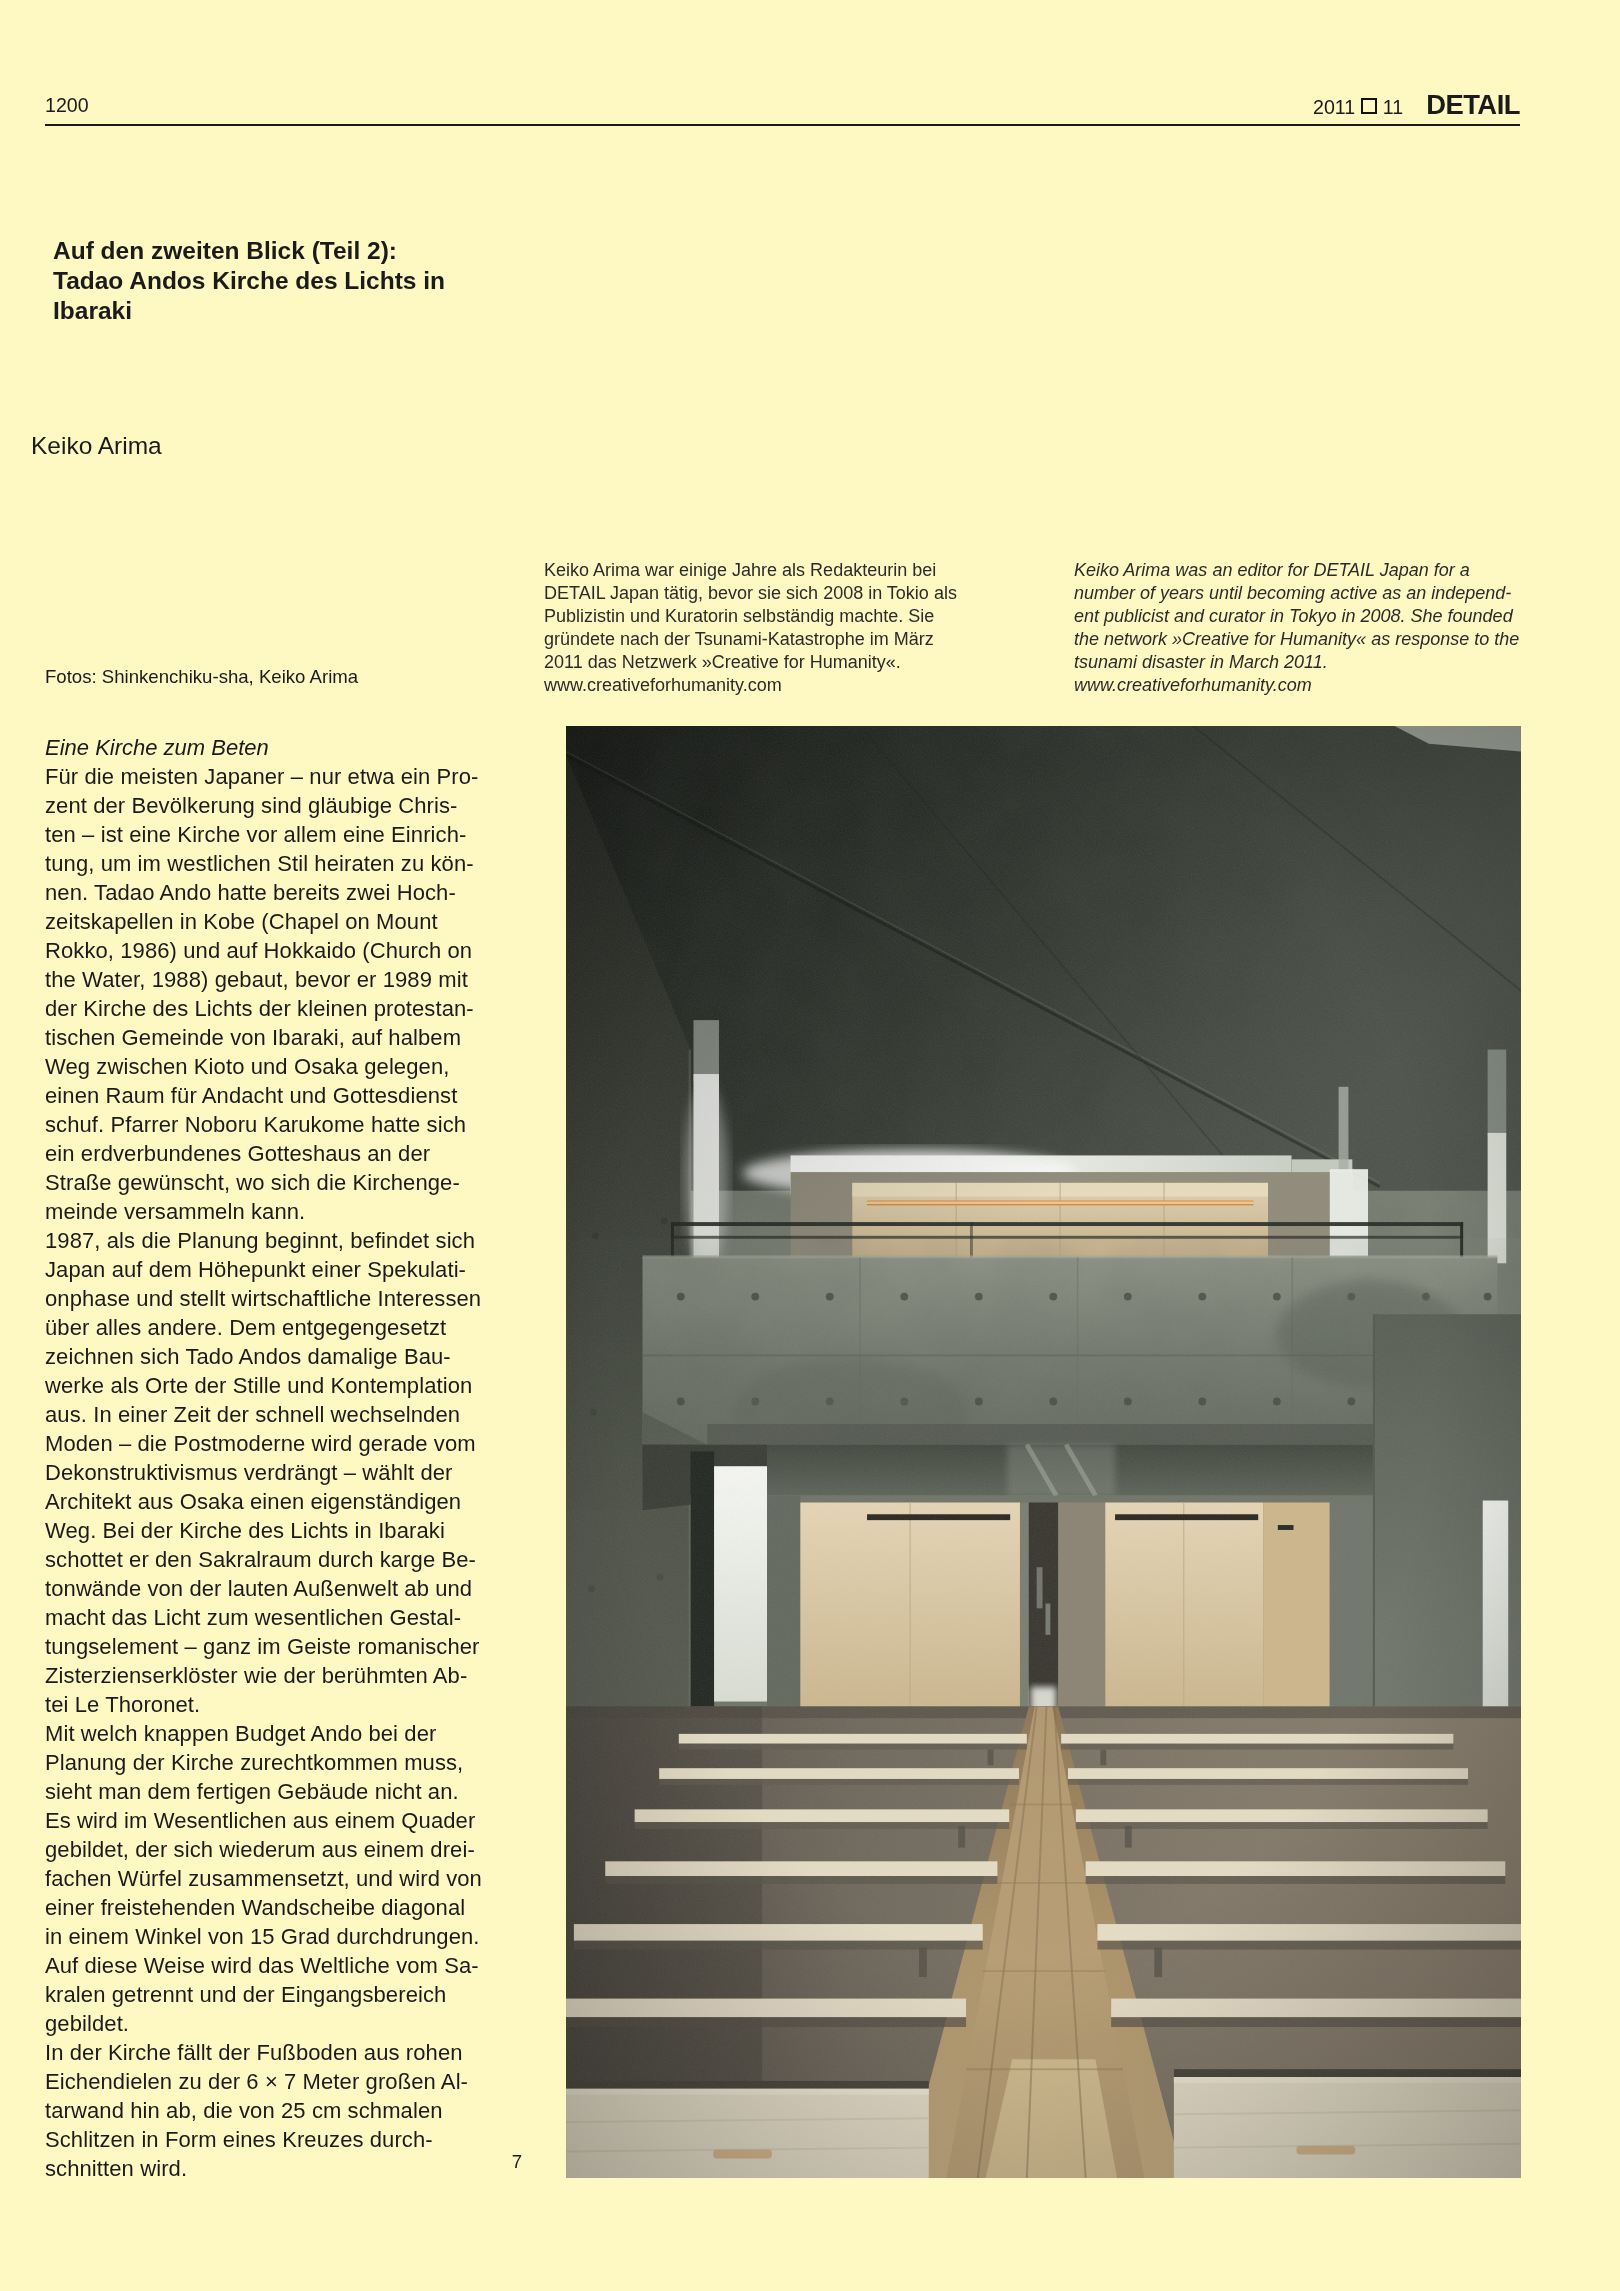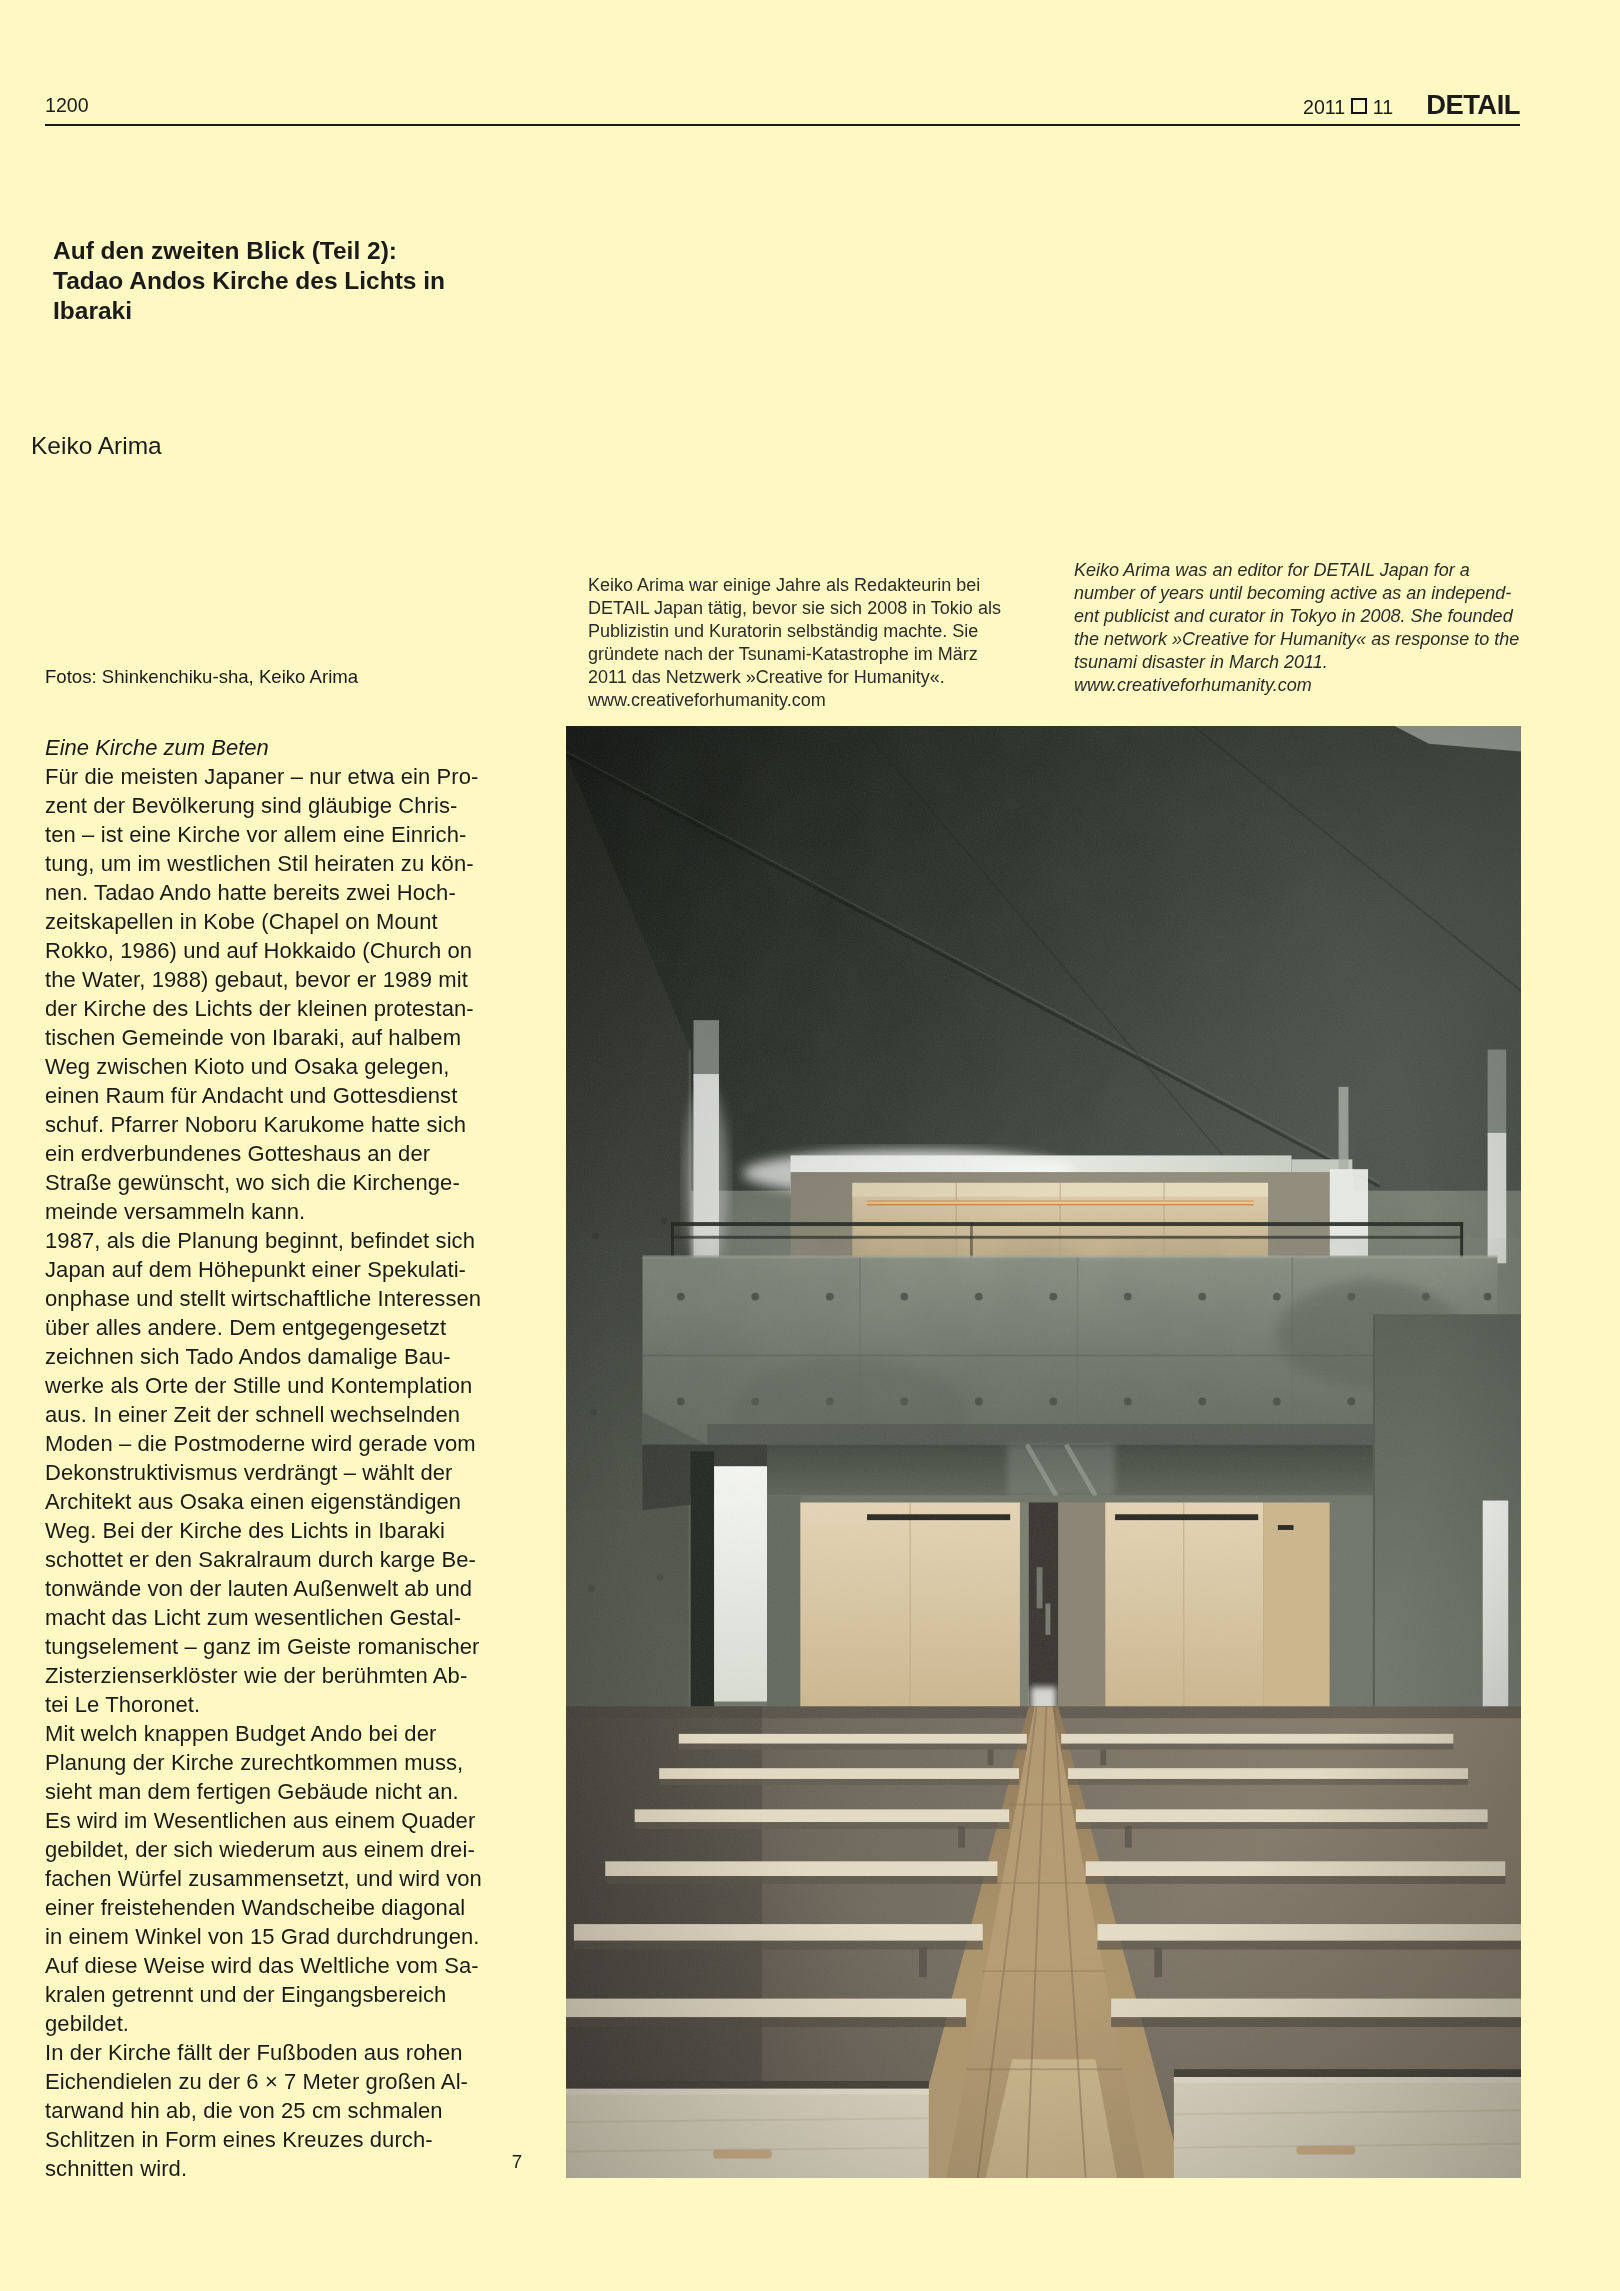--- a/index.html
+++ b/index.html
@@ -3,31 +3,31 @@
 <meta charset="utf-8">
 <style>
   html,body{margin:0;padding:0;background:#e8e8e8;}
   .page{position:relative;width:1620px;height:2292px;background:#fef9c3;
         font-family:"Liberation Sans",sans-serif;color:#1b1b1b;overflow:hidden;}
   .pagenum{position:absolute;left:45px;top:96px;font-size:19.6px;line-height:19.6px;}
   .issue{position:absolute;right:100px;top:89px;white-space:nowrap;text-align:right;}
   .issue .yr,.issue .no{font-size:19.6px;vertical-align:baseline;}
   .issue .sq{display:inline-block;width:11.8px;height:11.8px;border:2px solid #111;
              margin:0 5.9px;vertical-align:baseline;}
-  .issue .logo{font-size:27.4px;font-weight:bold;letter-spacing:-0.5px;margin-left:33px;
+  .issue .logo{font-size:27.4px;font-weight:bold;letter-spacing:-0.5px;margin-left:23px;
                vertical-align:baseline;}
   .rule{position:absolute;left:45px;top:124px;width:1475px;height:2px;background:#1a1a1a;}
   .title{position:absolute;left:45px;margin:8px;font-size:24.5px;font-weight:bold;
          line-height:30px;white-space:pre;}
   .title-de{top:228px;}
   .title-en{top:347px;}
   .author{position:absolute;left:31px;top:431px;font-size:24.5px;line-height:30px;}
   .bio{position:absolute;top:559px;font-size:18px;line-height:23px;white-space:pre;
        color:#2b2b2b;}
-  .bio-de{left:588px;margin-top:15px;}
+  .bio-de{left:544px;}
   .bio-en{left:1074px;font-style:italic;}
   .credits{position:absolute;left:45px;top:666px;font-size:18.6px;}
   .section-heading{position:absolute;left:45px;top:733px;font-size:22px;
                    font-style:italic;line-height:29px;}
   .body-text{position:absolute;left:45px;top:762px;font-size:22px;line-height:29px;
              white-space:pre;letter-spacing:0.1px;}
   .fignum{position:absolute;left:487px;top:2151px;width:35px;text-align:right;font-size:18.6px;}
   .photo{position:absolute;left:566px;top:726px;width:955px;height:1452px;margin:0;
          overflow:hidden;background:#7e8279;}
   .photo svg{display:block;}

